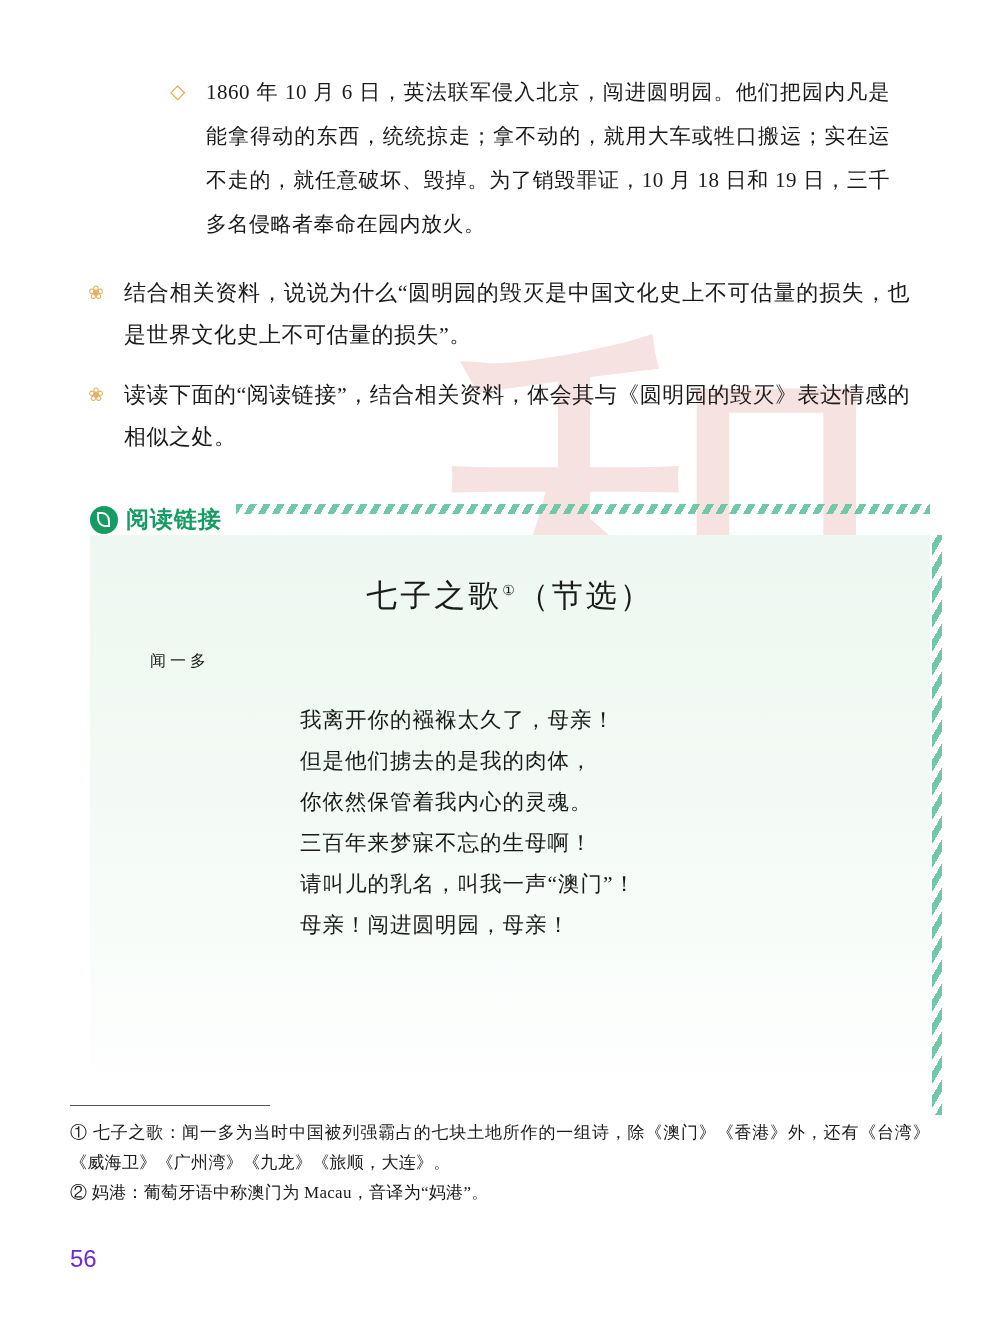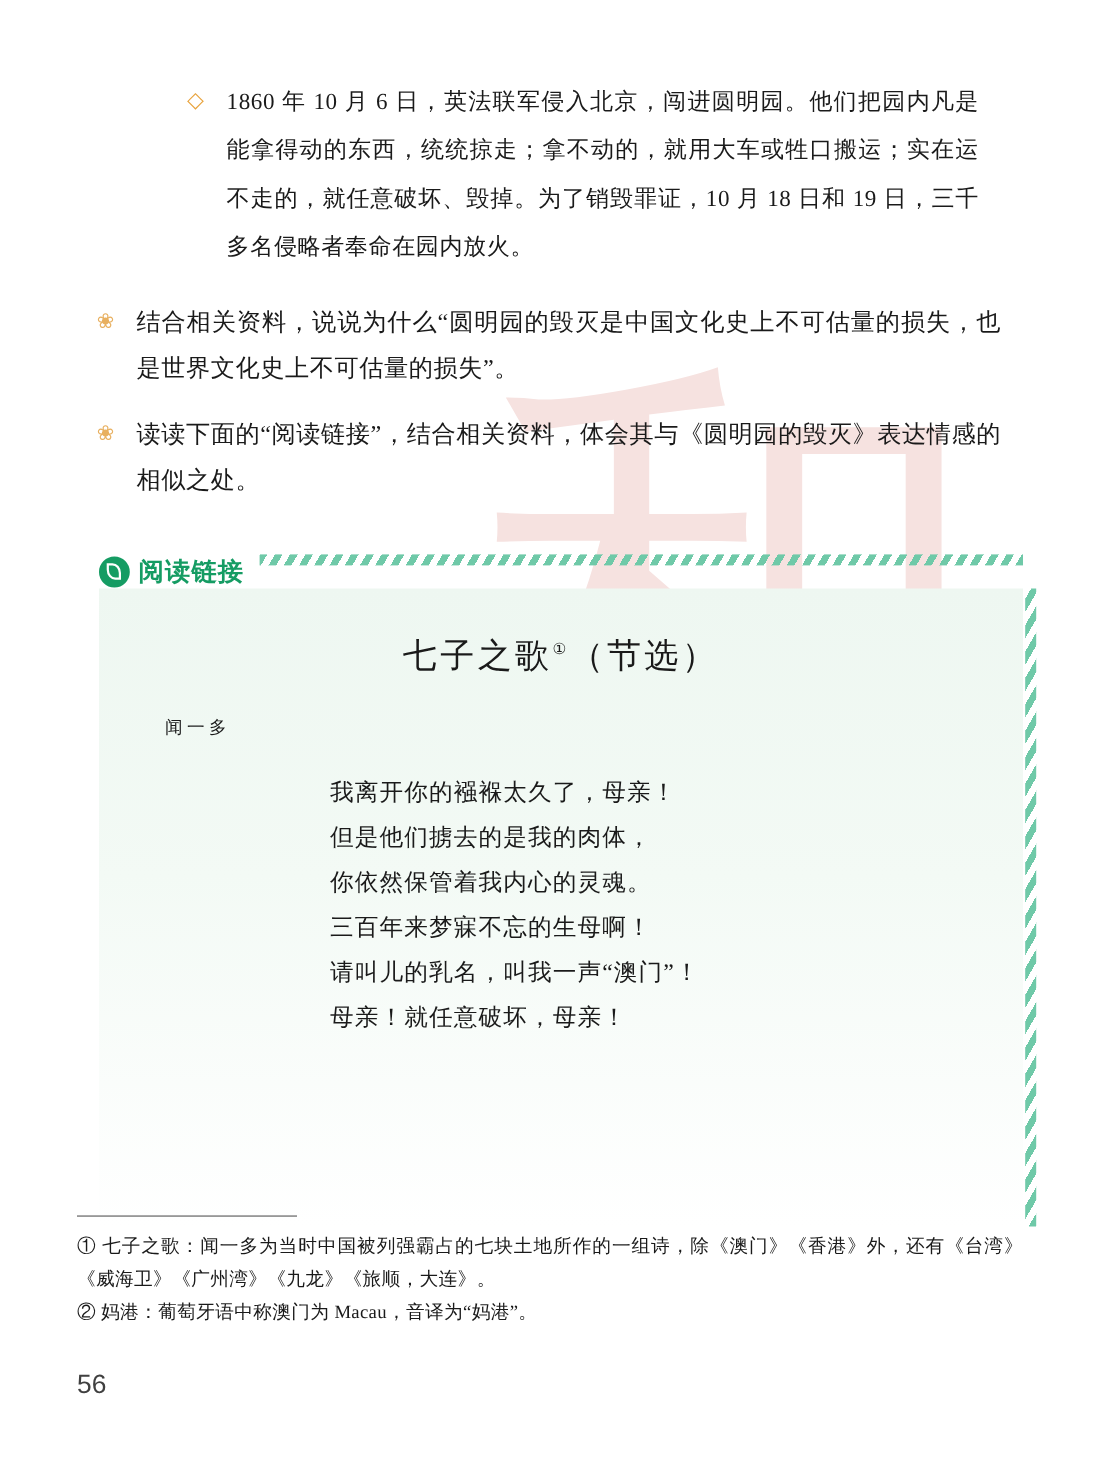--- a/index.html
+++ b/index.html
@@ -208,21 +208,21 @@
     line-height: 30px;
     letter-spacing: 0.3px;
     text-align: justify;
   }
 
   .page-number {
     position: absolute;
     left: 70px;
     top: 1245px;
     font-size: 24px;
-    color: #404040;
+    color: #6d28d9;
     font-family: "Liberation Sans", sans-serif;
   }
 </style>
 </head>
 <body>
 
 <div class="watermark">和</div>
 <div class="watermark two">心</div>
 
 <div class="page">
@@ -265,21 +265,21 @@
 
     <div class="poem-author">闻一多</div>
 
 
     <div class="poem-lines">
       <div class="poem-line">我离开你的襁褓太久了，母亲！</div>
       <div class="poem-line">但是他们掳去的是我的肉体，</div>
       <div class="poem-line">你依然保管着我内心的灵魂。</div>
       <div class="poem-line">三百年来梦寐不忘的生母啊！</div>
       <div class="poem-line">请叫儿的乳名，叫我一声“澳门”！</div>
-      <div class="poem-line">母亲！就任意破坏，母亲！</div>
+      <div class="poem-line">母亲！闯进圆明园，母亲！</div>
     </div>
   </div>
 
   <div class="footnote-wrap">
     <div class="footnote-rule"></div>
     <div class="footnote">① 七子之歌：闻一多为当时中国被列强霸占的七块土地所作的一组诗，除《澳门》《香港》外，还有《台湾》《威海卫》《广州湾》《九龙》《旅顺，大连》。</div>
     <div class="footnote">② 妈港：葡萄牙语中称澳门为 Macau，音译为“妈港”。</div>
   </div>
 
   <div class="page-number">56</div>

